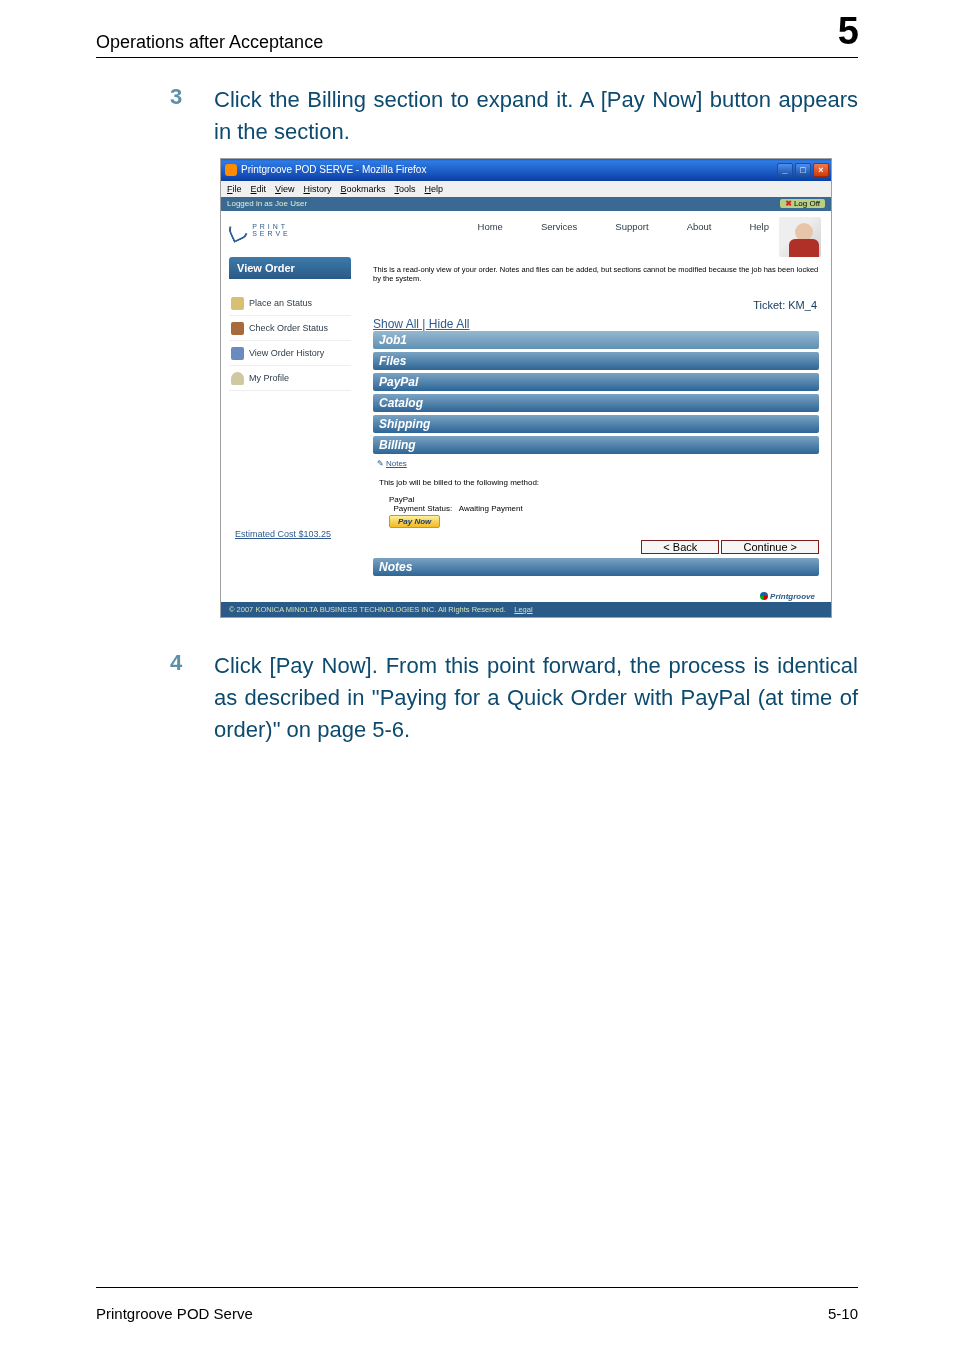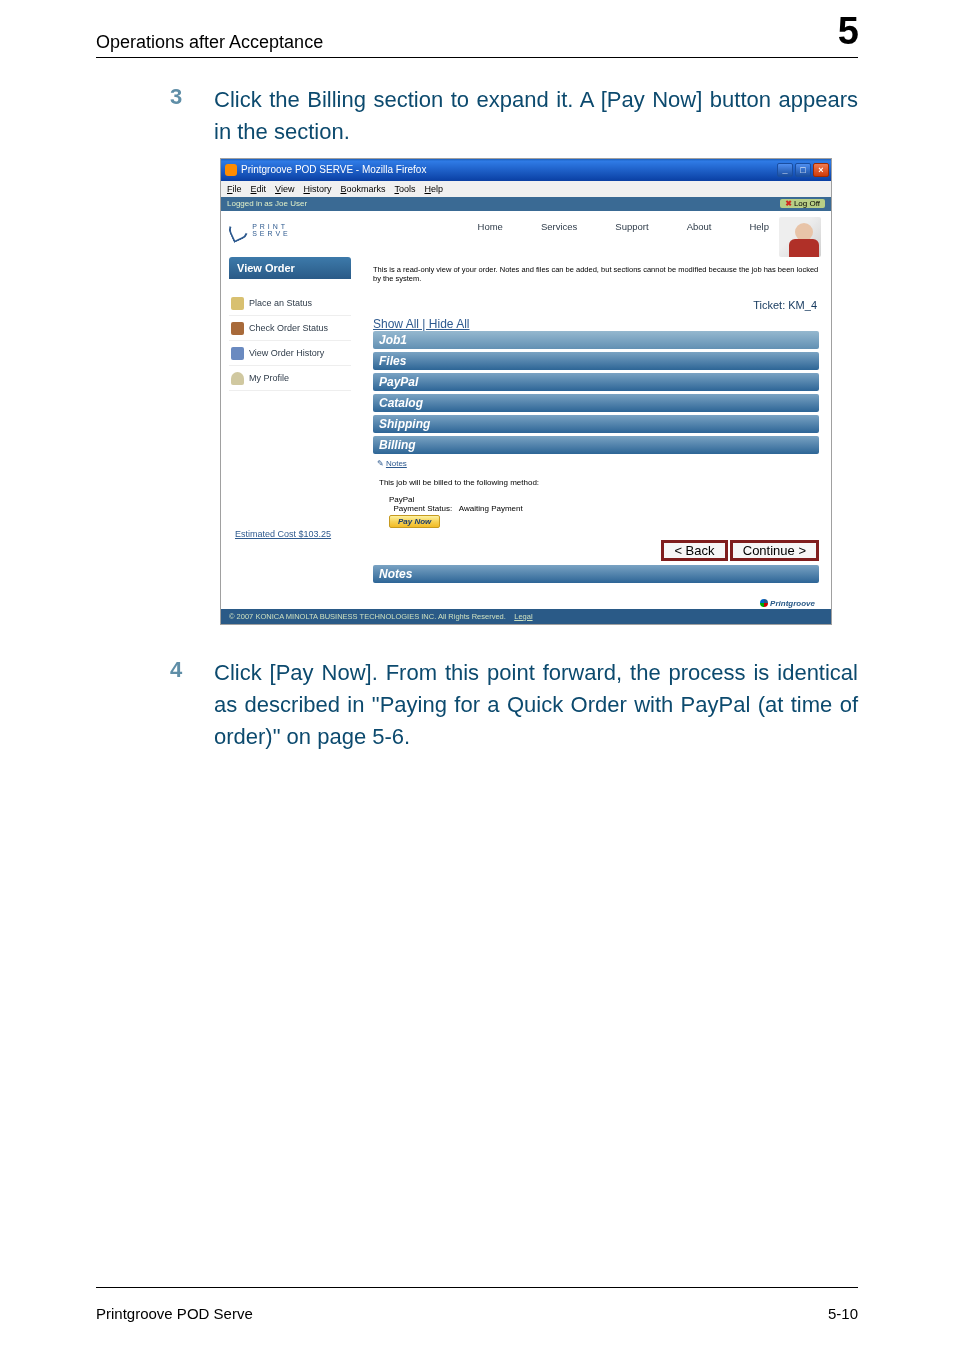--- a/index.html
+++ b/index.html
@@ -286,24 +286,24 @@
     color: #1a3b6a;
     margin-top:2px;
   }
   .back-continue {
     text-align:right;
     margin: 4px 0 4px 0;
     font-size:8px;
   }
   .btn-small {
     display:inline-block;
-    border:3px solid #7f1d1d;
+    border:1px solid #7f1d1d;
     background:#f6f6f6;
-    padding: 0 10px;
-    font-size:13px;
+    padding: 0 21px;
+    font-size:11px;
   }
   .footer-bar {
     clear:both;
     background: #2a5a87;
     color:#cde0c0;
     font-size:7.5px;
     padding: 3px 8px;
     display:flex;
     align-items:center;
   }

